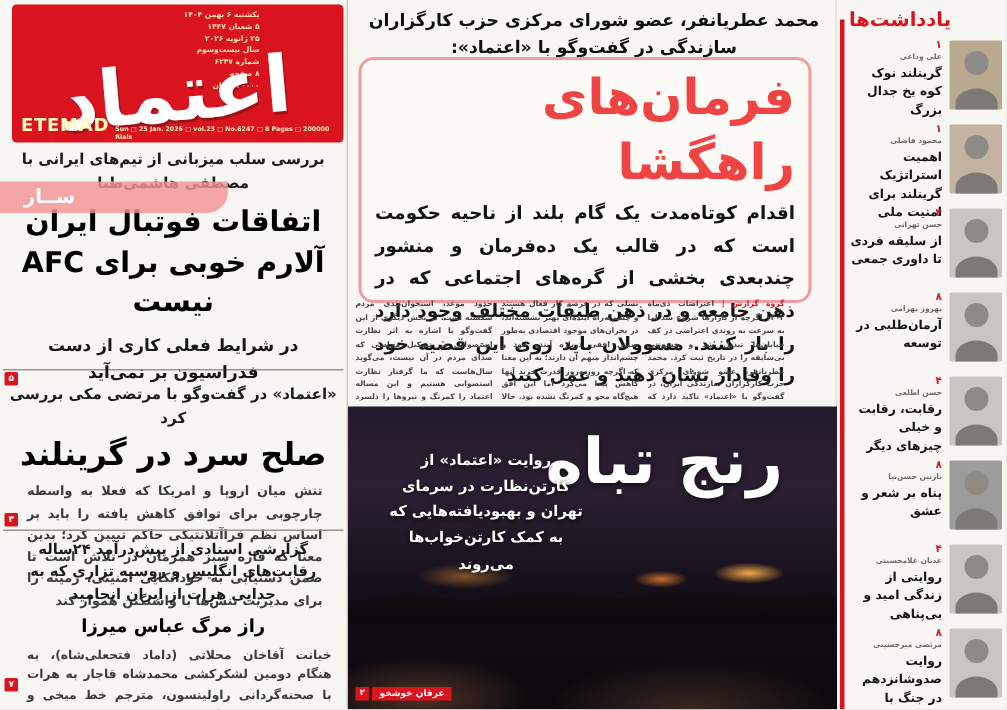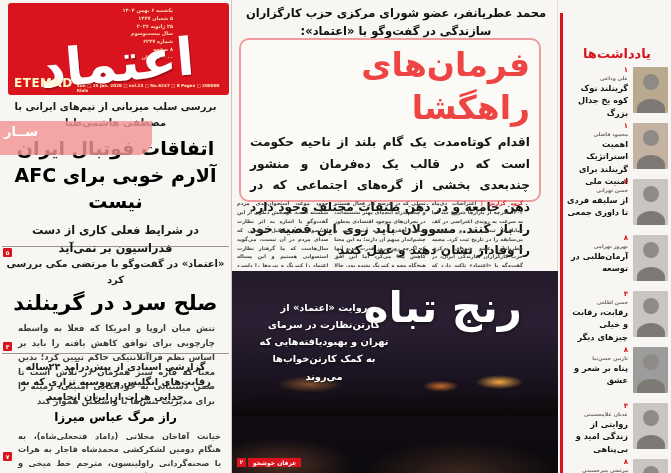--- a/index.html
+++ b/index.html
@@ -24,23 +24,23 @@
   
   .leftcol{color:#111;}
   .kicker{font-size:10px;font-weight:900;text-align:center;line-height:1.55;color:#1c1c1c;}
   .headline{font-weight:700;text-align:center;color:#000;}
   .deck{font-size:11.3px;font-weight:900;text-align:center;line-height:1.6;color:#161616;}
   .bodytext{font-size:8.6px;font-weight:600;text-align:justify;line-height:1.7;color:#3c3c3c;}
 
   .sec-football{left:2px;top:99px;width:227px;}
   .sec-football .headline{font-size:19px;line-height:1.4;margin-top:5px;}
   .sec-football .deck{margin-top:7px;position:relative;z-index:1;}
-  .stamp{left:0;top:121px;width:152px;height:34px;background:rgba(243,146,148,.82);
+  .stamp{left:0;top:121px;width:152px;height:21px;background:rgba(243,146,148,.82);
     border-radius:0 0 14px 0;color:#fff;font-weight:900;font-size:13px;line-height:21px;
-    padding-right:10px;z-index:2;direction:rtl;text-align:left;padding-left:4px;box-sizing:border-box;}
+    padding-right:10px;z-index:2;direction:rtl;text-align:left;padding-left:16px;box-sizing:border-box;}
   .rule{background:#9a968c;height:1px;}
   .rule1{left:2px;top:246px;width:227px;}
   .rule2{left:2px;top:353px;width:227px;}
   .pagebadge{width:9px;height:9px;background:#d9141f;color:#fff;font-size:6px;font-weight:900;
     text-align:center;line-height:9px;border-radius:1px;}
   .badge-football{left:3px;top:248px;}
   .badge-greenland{left:3px;top:342px;}
   .badge-abbas{left:3px;top:452px;}
 
   .sec-greenland{left:2px;top:256px;width:227px;}
@@ -80,21 +80,21 @@
   .photo-deck{top:28px;right:166px;width:136px;color:#fff;font-size:9.8px;font-weight:800;
     line-height:1.75;text-align:center;z-index:3;text-shadow:0 1px 3px rgba(0,0,0,.7);}
   .photo-credit{bottom:6px;left:5px;display:flex;gap:2px;align-items:center;direction:ltr;z-index:3;}
   .credit-badge{width:9px;height:9px;background:#d9141f;color:#fff;font-size:5.5px;font-weight:900;
     text-align:center;line-height:9px;}
   .credit-label{background:#d9141f;color:#fff;font-size:6px;font-weight:800;padding:1px 5px;line-height:7px;}
 
   
   .side-rule{left:560px;top:13px;width:3px;height:460px;background:#d9141f;}
   .sidebar{left:566px;top:6px;width:102px;}
-  .side-title{font-size:13px;font-weight:900;color:#d9141f;text-align:center;margin-bottom:6px;margin-top:40px;}
+  .side-title{font-size:13px;font-weight:900;color:#d9141f;text-align:left;margin-bottom:6px;}
   .side-item{display:flex;direction:rtl;height:56px;align-items:flex-start;cursor:pointer;}
   .avatar{width:35px;height:46px;background:#c9c6c1;flex:0 0 auto;margin-left:5px;position:relative;overflow:hidden;border-radius:1px;}
   .avatar::before{content:"";position:absolute;top:7px;left:50%;transform:translateX(-50%);
     width:16px;height:16px;border-radius:50%;background:#8e8a85;}
   .avatar::after{content:"";position:absolute;bottom:-6px;left:50%;transform:translateX(-50%);
     width:28px;height:20px;border-radius:50% 50% 0 0;background:#7d7a75;}
   .side-item:nth-child(2) .avatar{background:#b9a98f;}
   .side-item:nth-child(3) .avatar{background:#c4b2a2;}
   .side-item:nth-child(7) .avatar{background:#9c9c9c;}
   .side-text{flex:1;text-align:right;}

